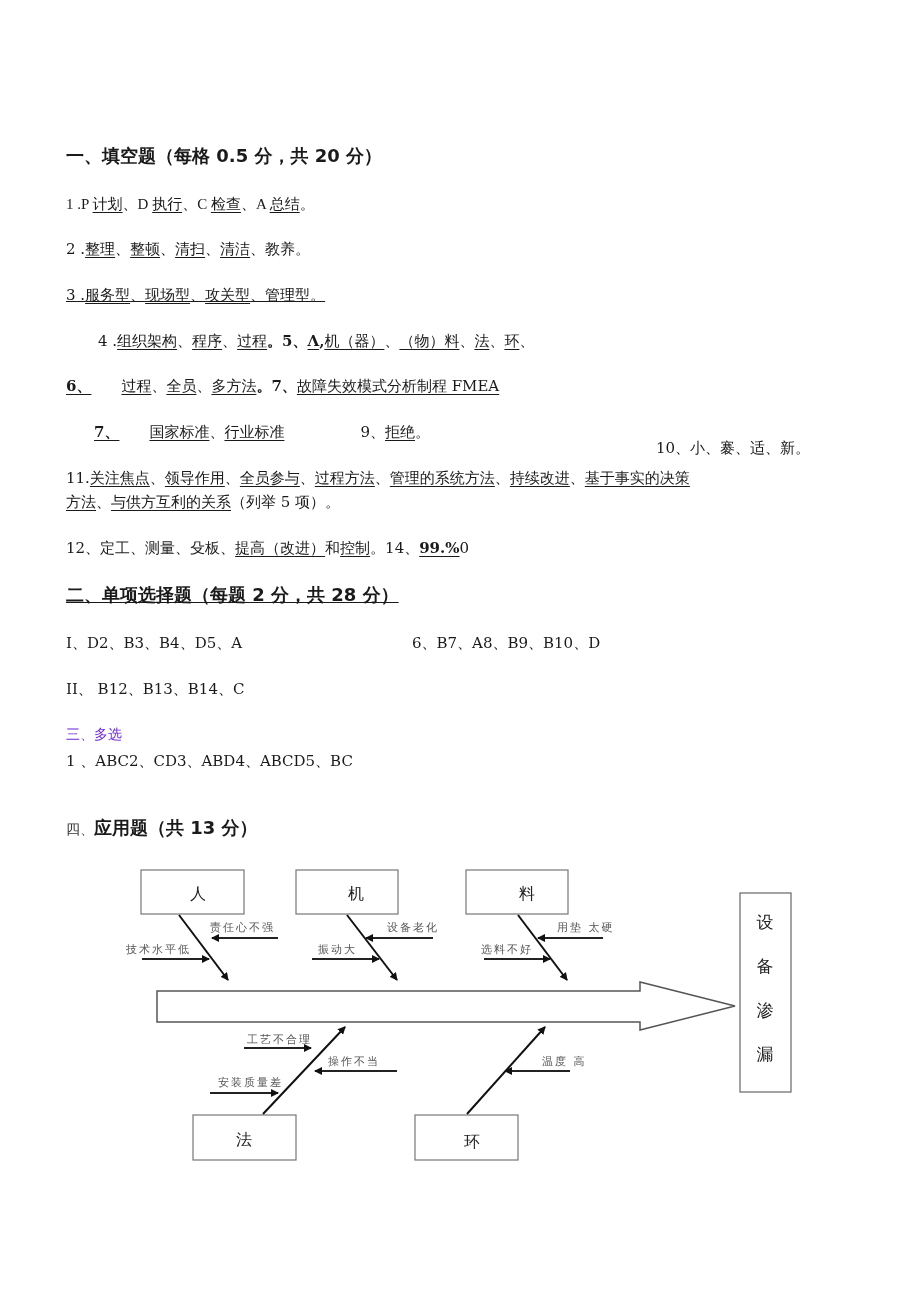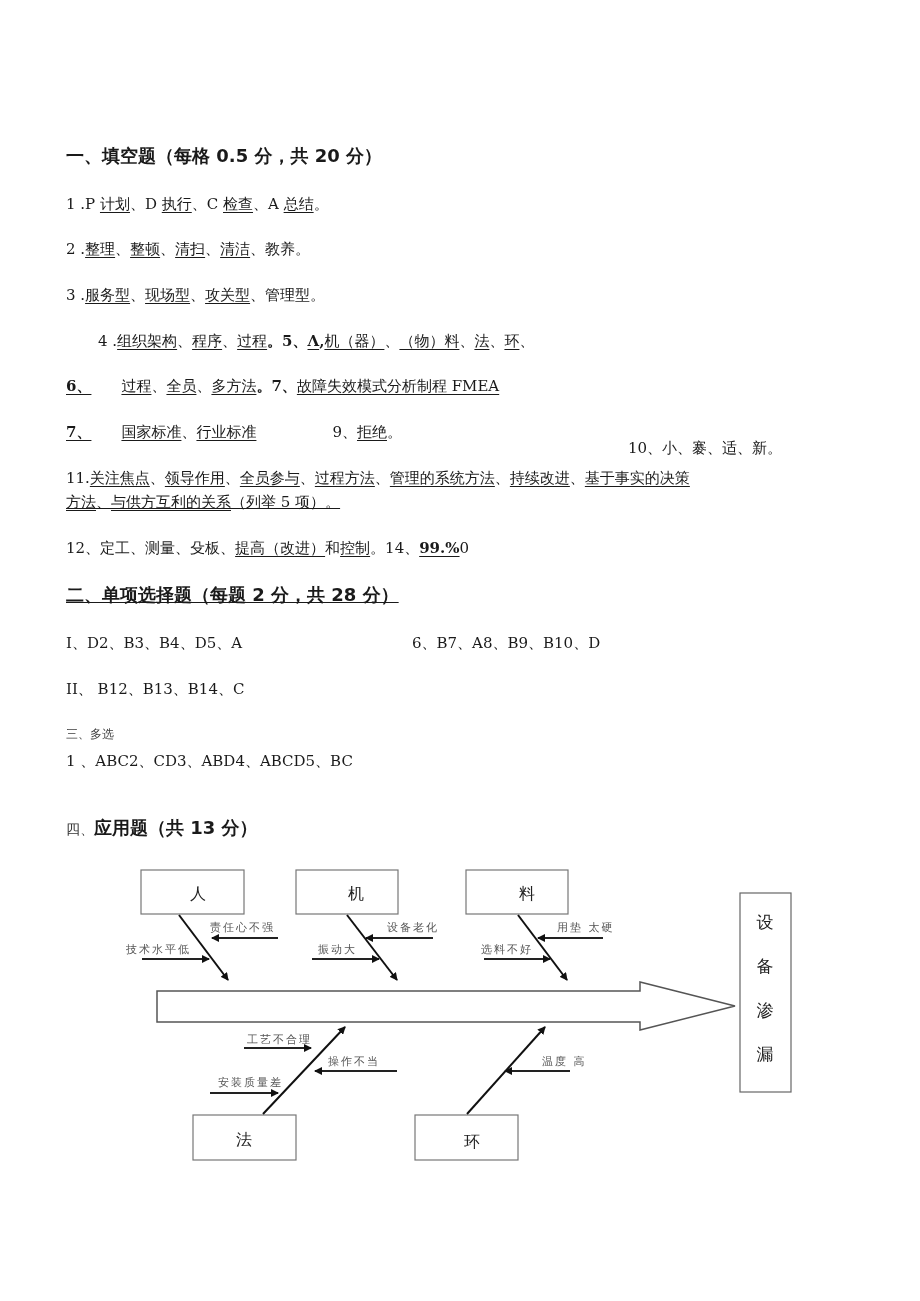--- a/index.html
+++ b/index.html
@@ -3,60 +3,60 @@
   <meta charset="utf-8">
   <style>
     html, body { margin: 0; padding: 0; background: #ffffff; }
     body { width: 920px; height: 1301px; position: relative; overflow: hidden;
            font-family: "DejaVu Serif", "Liberation Serif", serif; color: #1a1a1a; }
     .line { position: absolute; left: 66px; font-size: 15px; line-height: 20px; white-space: nowrap; }
     .h { font-family: "DejaVu Sans", "Liberation Sans", sans-serif; font-weight: bold; font-size: 18px; line-height: 24px; }
     .h .light { font-weight: normal; font-size: 14px; color: #333; }
     .u { text-decoration: underline; text-underline-offset: 3px; text-decoration-thickness: 1px; }
     .b { font-weight: bold; }
-    .sm { font-size: 12px; color: #404040; }
+    .sm { font-size: 14px; color: #6d28d9; }
     .gap { display: inline-block; }
     svg text { font-family: "DejaVu Sans", "Liberation Sans", sans-serif; }
   </style>
 </head>
 <body>
 
 <div class="line h" style="top:144px;">
   <span>一、填空题（每格 0.5 分，共 20 分）</span>
 </div>
 
-<div class="line" style="top:194px;">
+<div class="line" style="top:194px;font-family:Liberation Serif, serif;">
   <span>1 .</span><span>P </span><span class="u">计划</span><span>、D </span><span class="u">执行</span><span>、C </span><span class="u">检查</span><span>、A </span><span class="u">总结</span><span>。</span>
 </div>
 
 <div class="line" style="top:239px;">
   <span>2 .</span><span class="u">整理</span><span>、</span><span class="u">整顿</span><span>、</span><span class="u">清扫</span><span>、</span><span class="u">清洁</span><span>、教养。</span>
 </div>
 
-<div class="line" style="top:285px;">
+<div class="line" style="top:285px;text-decoration:underline;">
   <span>3 .</span><span class="u">服务型</span><span>、</span><span class="u">现场型</span><span>、</span><span class="u">攻关型</span><span>、管理型。</span>
 </div>
 
 <div class="line" style="top:331px;margin-left:32px;">
   <span>4 .</span><span class="u">组织架构</span><span>、</span><span class="u">程序</span><span>、</span><span class="u">过程</span><span class="b">。5、</span><span class="u b">Λ</span><span class="b">,</span><span class="u">机（器）</span><span>、</span><span class="u">（物）料</span><span>、</span><span class="u">法</span><span>、</span><span class="u">环</span><span>、</span>
 </div>
 
 <div class="line" style="top:376px;">
   <span class="u b">6、</span><span class="gap" style="width:30px;"></span><span class="u">过程</span><span>、</span><span class="u">全员</span><span>、</span><span class="u">多方法</span><span class="b">。7、</span><span class="u">故障失效模式分析制程 FMEA</span>
 </div>
 
-<div class="line" style="top:422px; width:780px;">
+<div class="line" style="top:422px; width:780px;margin-left:28px;">
   <span class="u b">7、</span><span class="gap" style="width:30px;"></span><span class="u">国家标准</span><span>、</span><span class="u" style="display:inline-block; width:136px;">行业标准</span><span>9、</span><span class="u">拒绝</span><span>。</span>
   <span style="position:absolute; left:562px; top:16px;">10、小、褰、适、新。</span>
 </div>
 
 <div class="line" style="top:468px;">
   <span>11.</span><span class="u">关注焦点</span><span>、</span><span class="u">领导作用</span><span>、</span><span class="u">全员参与</span><span>、</span><span class="u">过程方法</span><span>、</span><span class="u">管理的系统方法</span><span>、</span><span class="u">持续改进</span><span>、</span><span class="u">基于事实的决策</span>
 </div>
-<div class="line" style="top:492px;text-decoration:underline;">
+<div class="line" style="top:492px;">
   <span class="u">方法</span><span>、</span><span class="u">与供方互利的关系</span><span>（列举 5 项）。</span>
 </div>
 
 <div class="line" style="top:538px;">
   <span>12、定工、测量、殳板、</span><span class="u">提高（改进）</span><span>和</span><span class="u">控制</span><span>。14、</span><span class="u b">99.%</span><span>0</span>
 </div>
 
 <div class="line h" style="top:583px;text-decoration:underline;">
   <span>二、单项选择题（每题 2 分，共 28 分）</span>
 </div>

